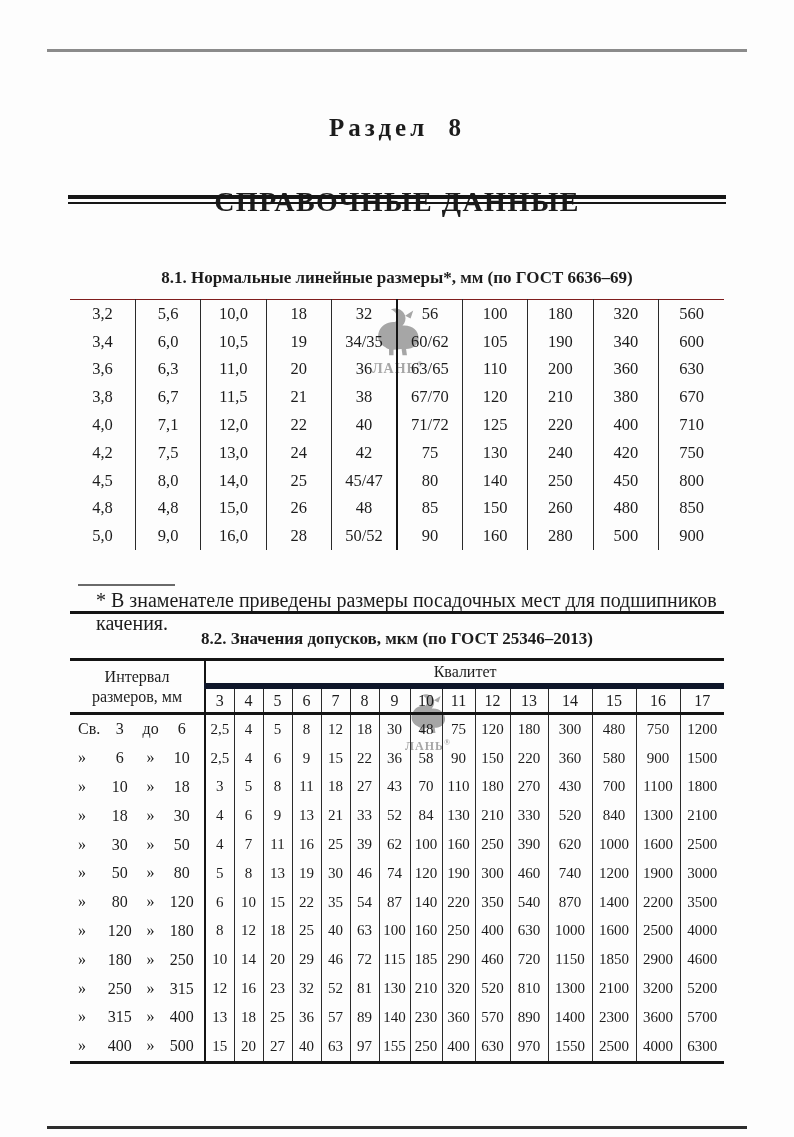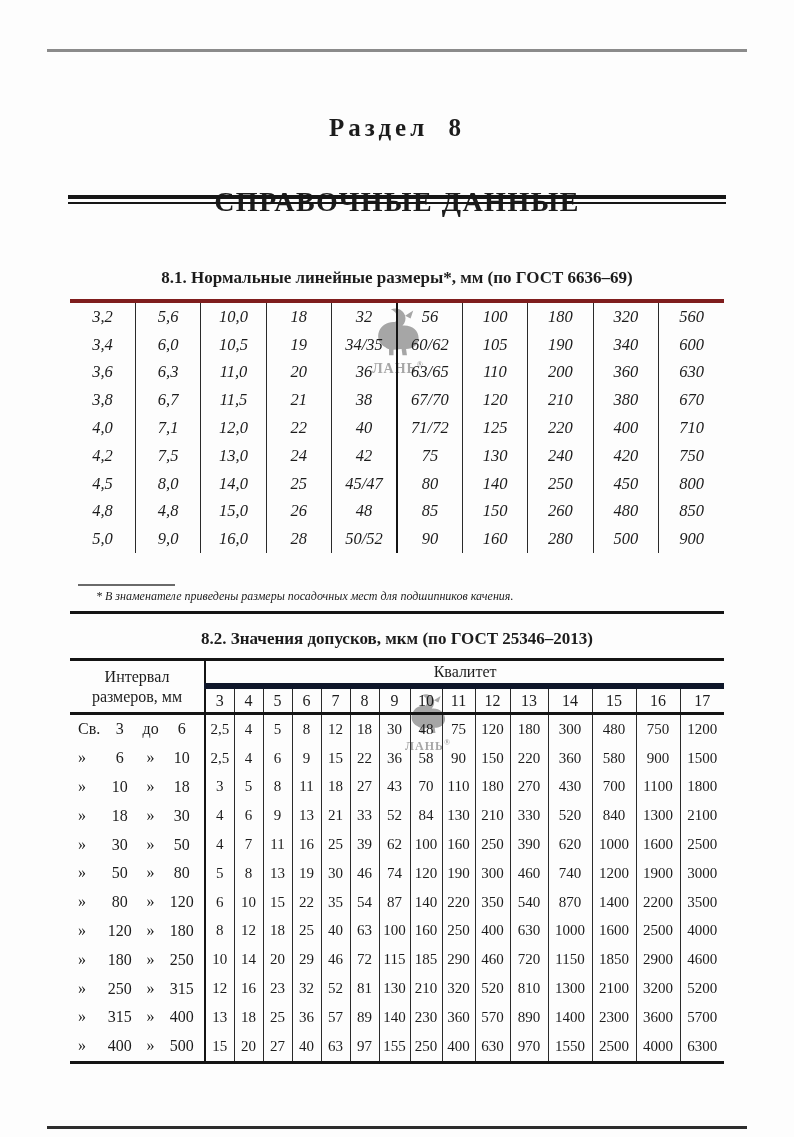--- a/index.html
+++ b/index.html
@@ -17,28 +17,28 @@
     font-size:28px;font-weight:bold;letter-spacing:1.5px;margin-top:36px;}
   .double-rule{position:absolute;left:68px;top:195px;width:658px;height:3px;
     border-top:4px solid #161616;border-bottom:2px solid #161616;}
 
   .tbl-title{position:absolute;left:0;width:100%;text-align:center;font-size:17px;font-weight:bold;}
   .t1-title{top:268px;}
   .t2-title{top:629px;}
 
   
   .t1{position:absolute;left:70px;top:299px;width:654px;border-collapse:collapse;
-    table-layout:fixed;border-top:4px solid #7f1d1d;font-style:italic;}
+    table-layout:fixed;border-top:1px solid #7f1d1d;}
   .t1 td{height:27.8px;text-align:center;vertical-align:middle;font-size:16.5px;
     border-left:1px solid #2a2a2a;padding:0;}
   .t1 td:first-child{border-left:none;}
   .t1 td.mid{border-left:2px solid #141414;}
 
   .footnote-rule{position:absolute;left:78px;top:584px;width:97px;height:2px;background:#6a6a6a;}
-  .footnote{position:absolute;left:70px;top:589px;width:654px;font-size:12px;padding-left:26px;box-sizing:border-box;font-style:italic;}
+  .footnote{position:absolute;left:70px;top:589px;width:654px;font-size:20px;padding-left:26px;box-sizing:border-box;}
   .thick-rule{position:absolute;left:70px;top:611px;width:654px;height:3px;background:#141414;}
 
   
   .t2{position:absolute;left:70px;top:658px;width:654px;border-collapse:collapse;
     table-layout:fixed;border-top:3px solid #141414;border-bottom:3px solid #141414;}
   .t2 th{font-weight:normal;padding:0;}
   .t2 .interval-h{font-size:16px;line-height:1.25;text-align:center;vertical-align:middle;
     border-right:2px solid #141414;border-bottom:3px solid #141414;}
   .t2 .kval-h{height:22px;font-size:16px;text-align:center;vertical-align:middle;
     border-bottom:6px solid #0f172a;}

